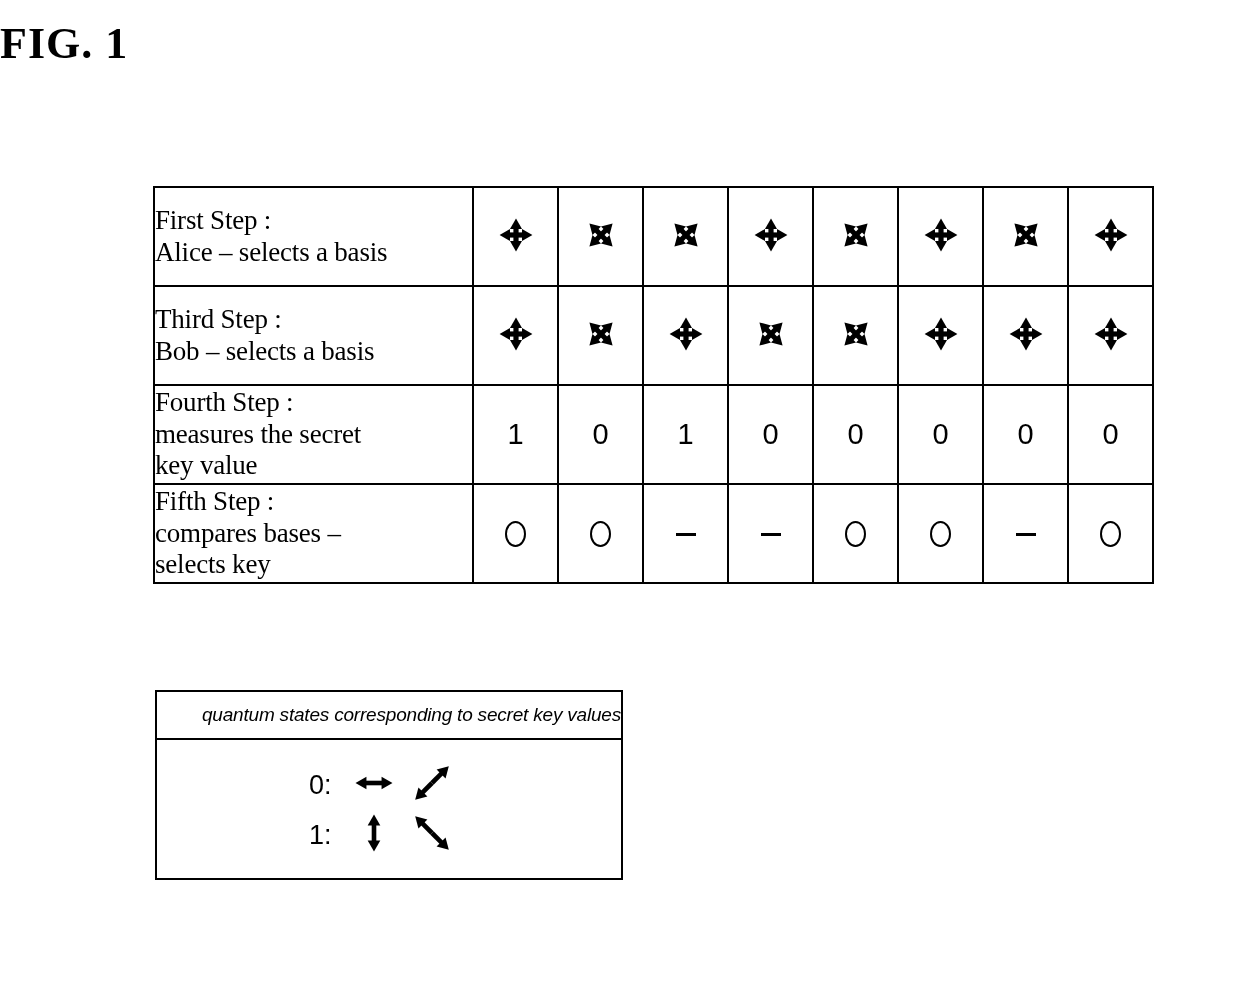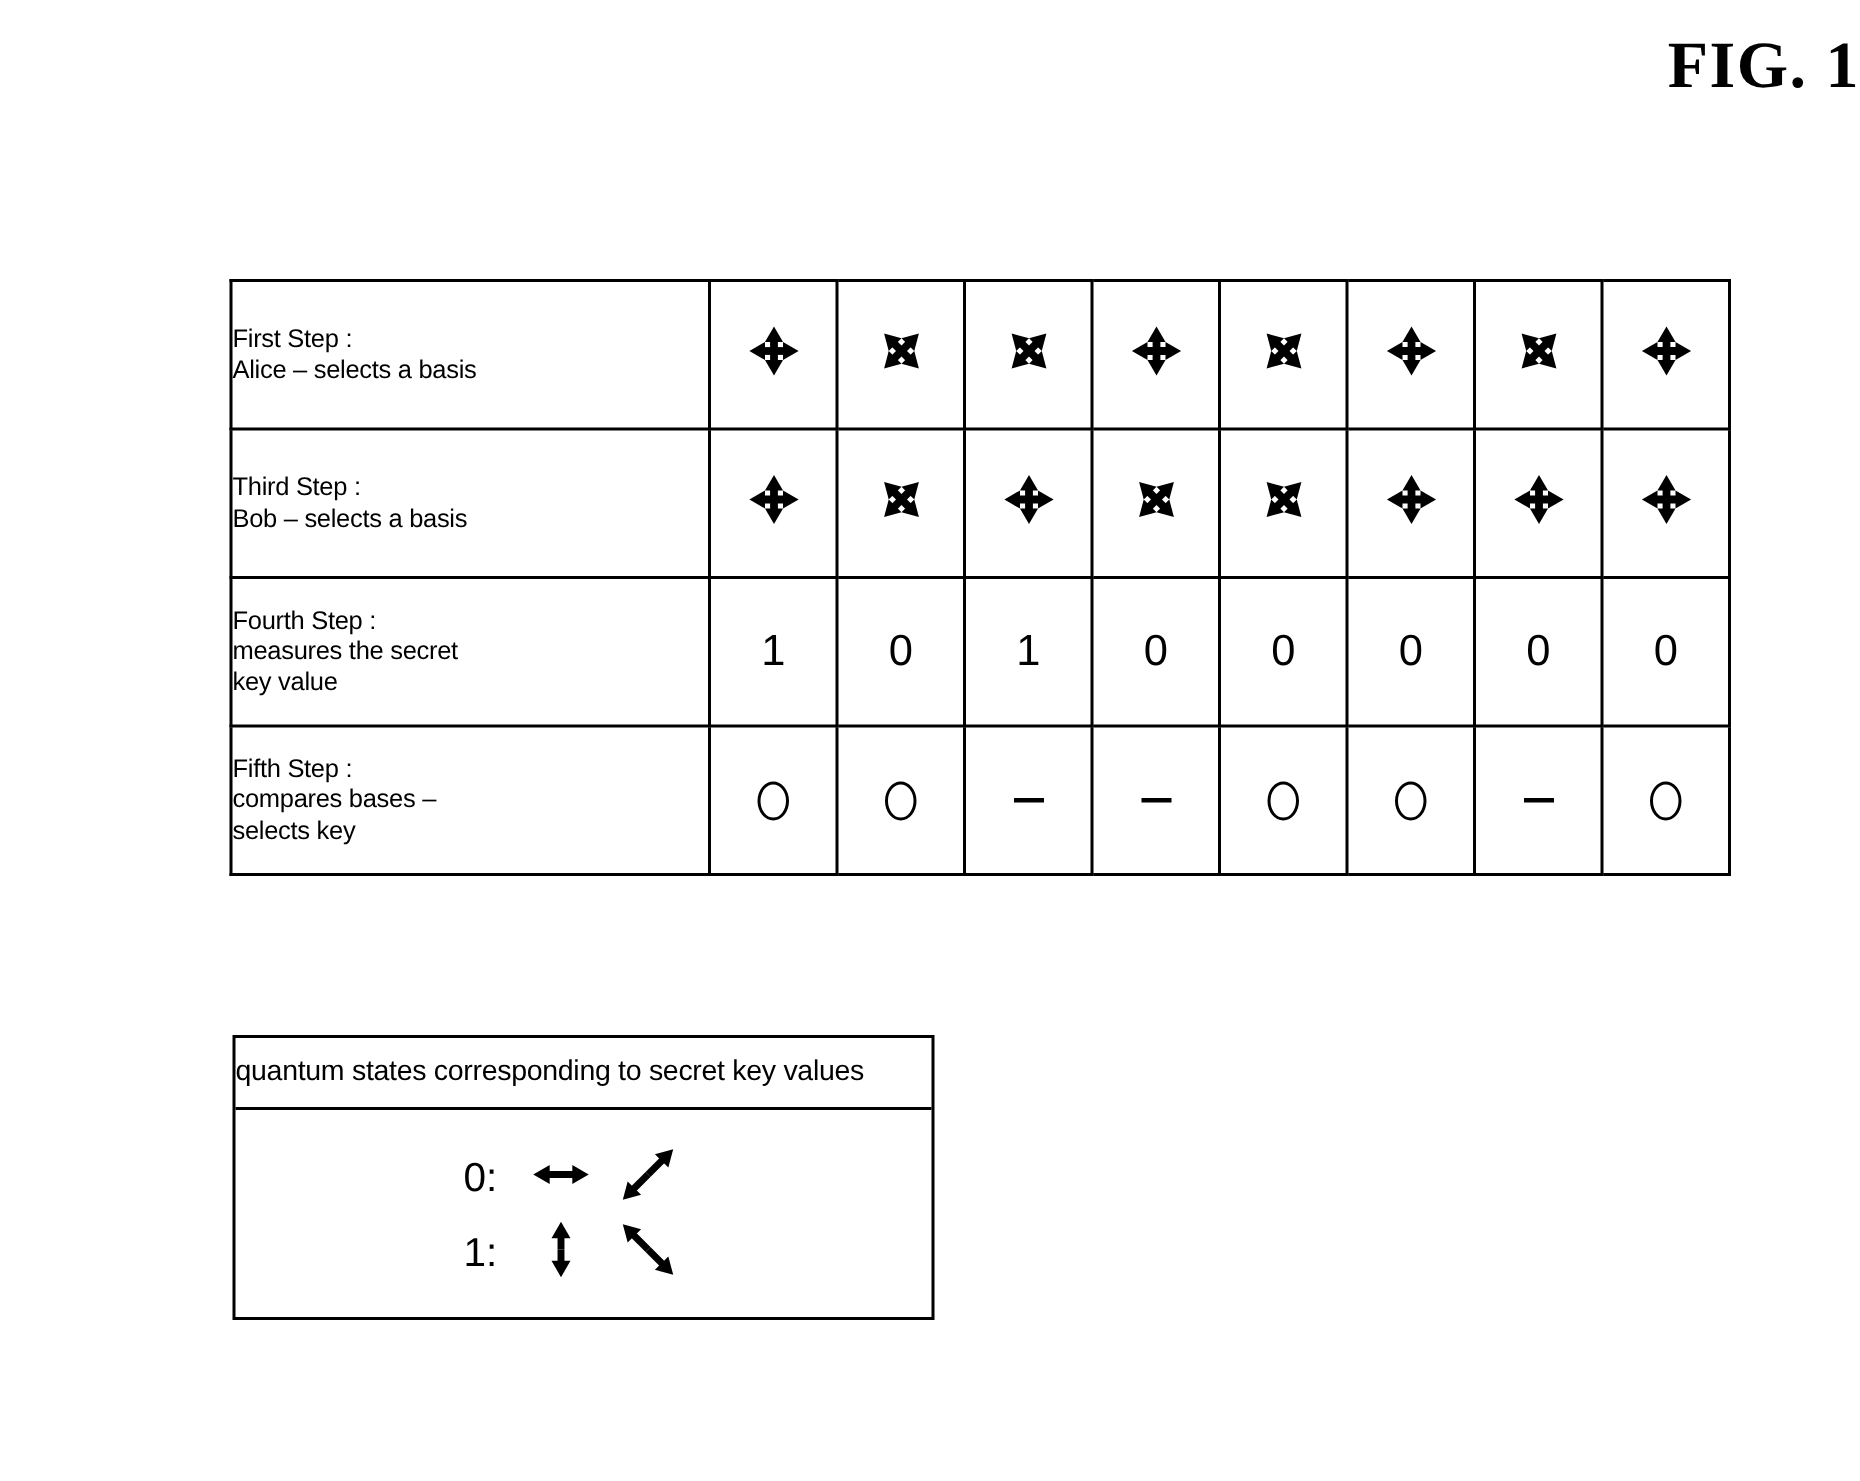--- a/index.html
+++ b/index.html
@@ -16,21 +16,21 @@
     color: #000000;
     overflow: hidden;
   }
 
   
   #figure-title {
     position: absolute;
     top: 18px;
     left: 0;
     width: 1240px;
-    text-align: right;
+    text-align: left;
     font-family: "Liberation Serif", serif;
     font-weight: bold;
     font-size: 44px;
     letter-spacing: 1px;
   }
 
   
   #protocol-table {
     position: absolute;
     left: 153px;
@@ -40,24 +40,25 @@
     table-layout: fixed;
   }
   #protocol-table td {
     border: 2px solid #000000;
     padding: 0;
     vertical-align: middle;
   }
   td.step-label {
     width: 317px;
     padding: 5px 0 5px 9px;
-    font-size: 17px;
+    font-size: 27px;
     line-height: 1.18;
     letter-spacing: -0.2px;
     white-space: pre-line;
+    font-family: Liberation Serif, serif;
   }
   td.cell {
     width: 83px;
     height: 97px;
     text-align: center;
   }
   tr.row-basis td.cell,
   tr.row-bits td.cell,
   tr.row-marks td.cell { height: 97px; }
 
@@ -92,23 +93,24 @@
     top: 690px;
     width: 468px;
     height: 190px;
     border: 2px solid #000000;
     box-sizing: border-box;
   }
   #legend-title {
     height: 46px;
     line-height: 46px;
     border-bottom: 2px solid #000000;
-    text-align: left;
+    text-align: right;
     font-size: 19px;
     letter-spacing: -0.2px;
+    font-style: italic;
   }
   #legend-body {
     position: relative;
     height: 140px;
   }
   .legend-row {
     position: absolute;
     left: 152px;
     display: flex;
     align-items: center;

